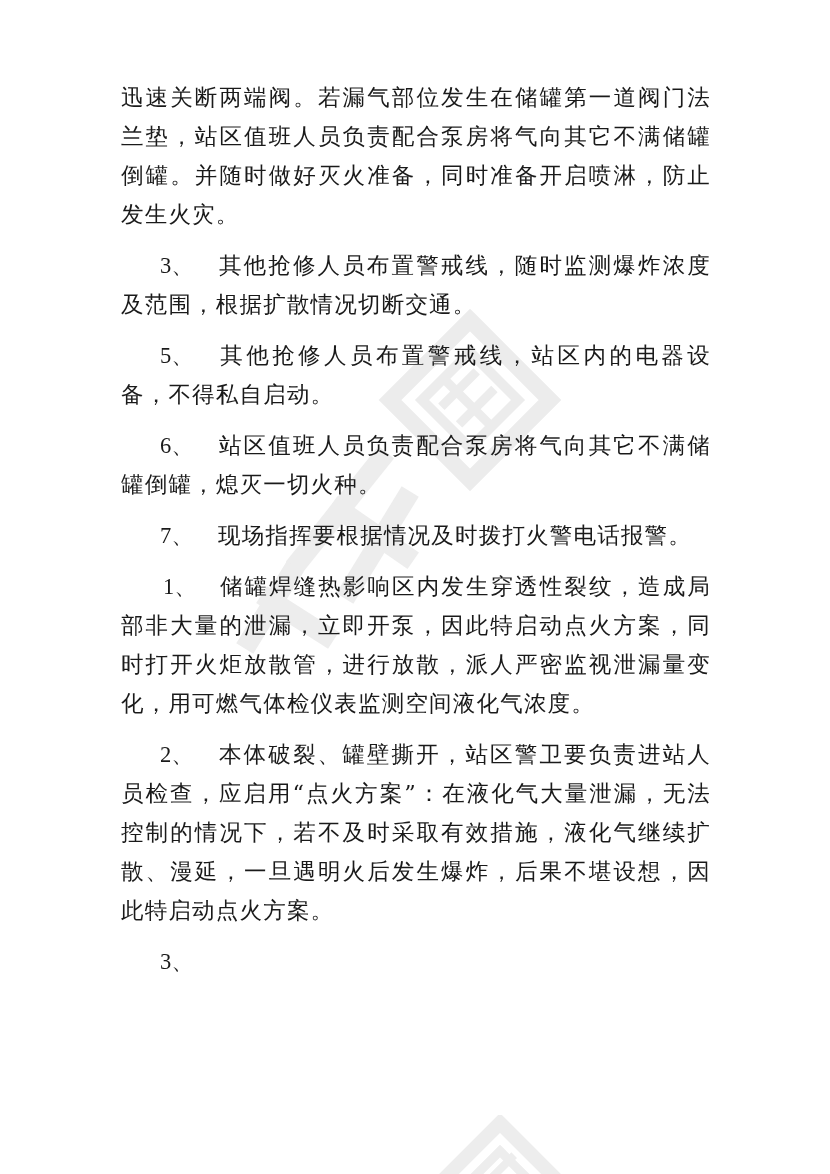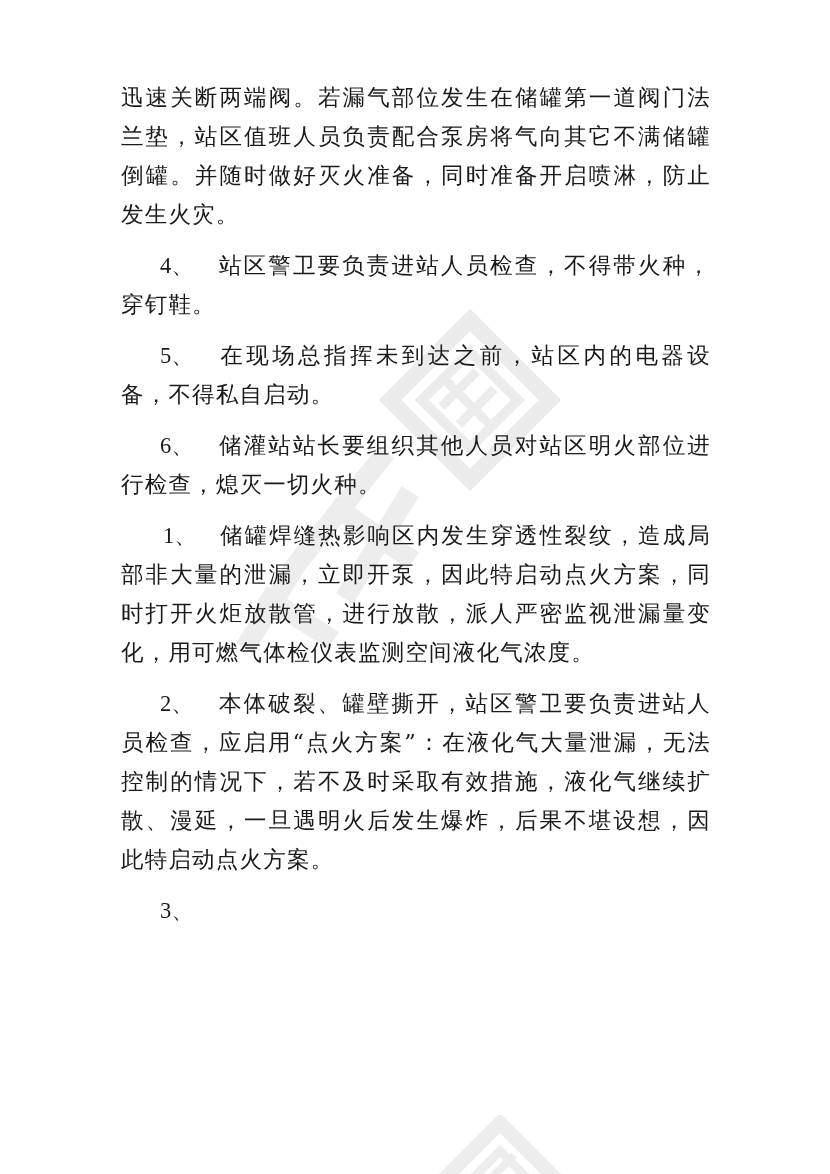--- a/index.html
+++ b/index.html
@@ -92,33 +92,36 @@
     </g>
   </svg>
 
   <div class="content">
 
     <p class="para cont">
       <span>迅速关断两端阀。若漏气部位发生在储罐第一道阀门法兰垫，站区值班人员负责配合泵房将气向其它不满储罐倒罐。并随时做好灭火准备，同时准备开启喷淋，防止发生火灾。</span>
     </p>
 
 
+    <p class="para item">
+      <span class="num">3、</span><span>其他抢修人员布置警戒线，随时监测爆炸浓度及范围，根据扩散情况切断交通。</span>
+    </p>
+
 
     <p class="para item">
-      <span class="num">4、</span><span>站区警卫要负责进站人员检查，不得带火种，穿钉鞋。</span>
+      <span class="num">5、</span><span>其他抢修人员布置警戒线，站区内的电器设备，不得私自启动。</span>
     </p>
 
     <p class="para item">
-      <span class="num">5、</span><span>在现场总指挥未到达之前，站区内的电器设备，不得私自启动。</span>
+      <span class="num">6、</span><span>站区值班人员负责配合泵房将气向其它不满储罐倒罐，熄灭一切火种。</span>
     </p>
 
     <p class="para item">
-      <span class="num">6、</span><span>储灌站站长要组织其他人员对站区明火部位进行检查，熄灭一切火种。</span>
+      <span class="num">7、</span><span>现场指挥要根据情况及时拨打火警电话报警。</span>
     </p>
-
 
 
     <p class="para item">
       <span class="num c1">1、</span><span>储罐焊缝热影响区内发生穿透性裂纹，造成局部非大量的泄漏，立即开泵，因此特启动点火方案，同时打开火炬放散管，进行放散，派人严密监视泄漏量变化，用可燃气体检仪表监测空间液化气浓度。</span>
     </p>
 
     <p class="para item">
       <span class="num">2、</span><span>本体破裂、罐壁撕开，站区警卫要负责进站人员检查，应启用“点火方案”：在液化气大量泄漏，无法控制的情况下，若不及时采取有效措施，液化气继续扩散、漫延，一旦遇明火后发生爆炸，后果不堪设想，因此特启动点火方案。</span>
     </p>
 

